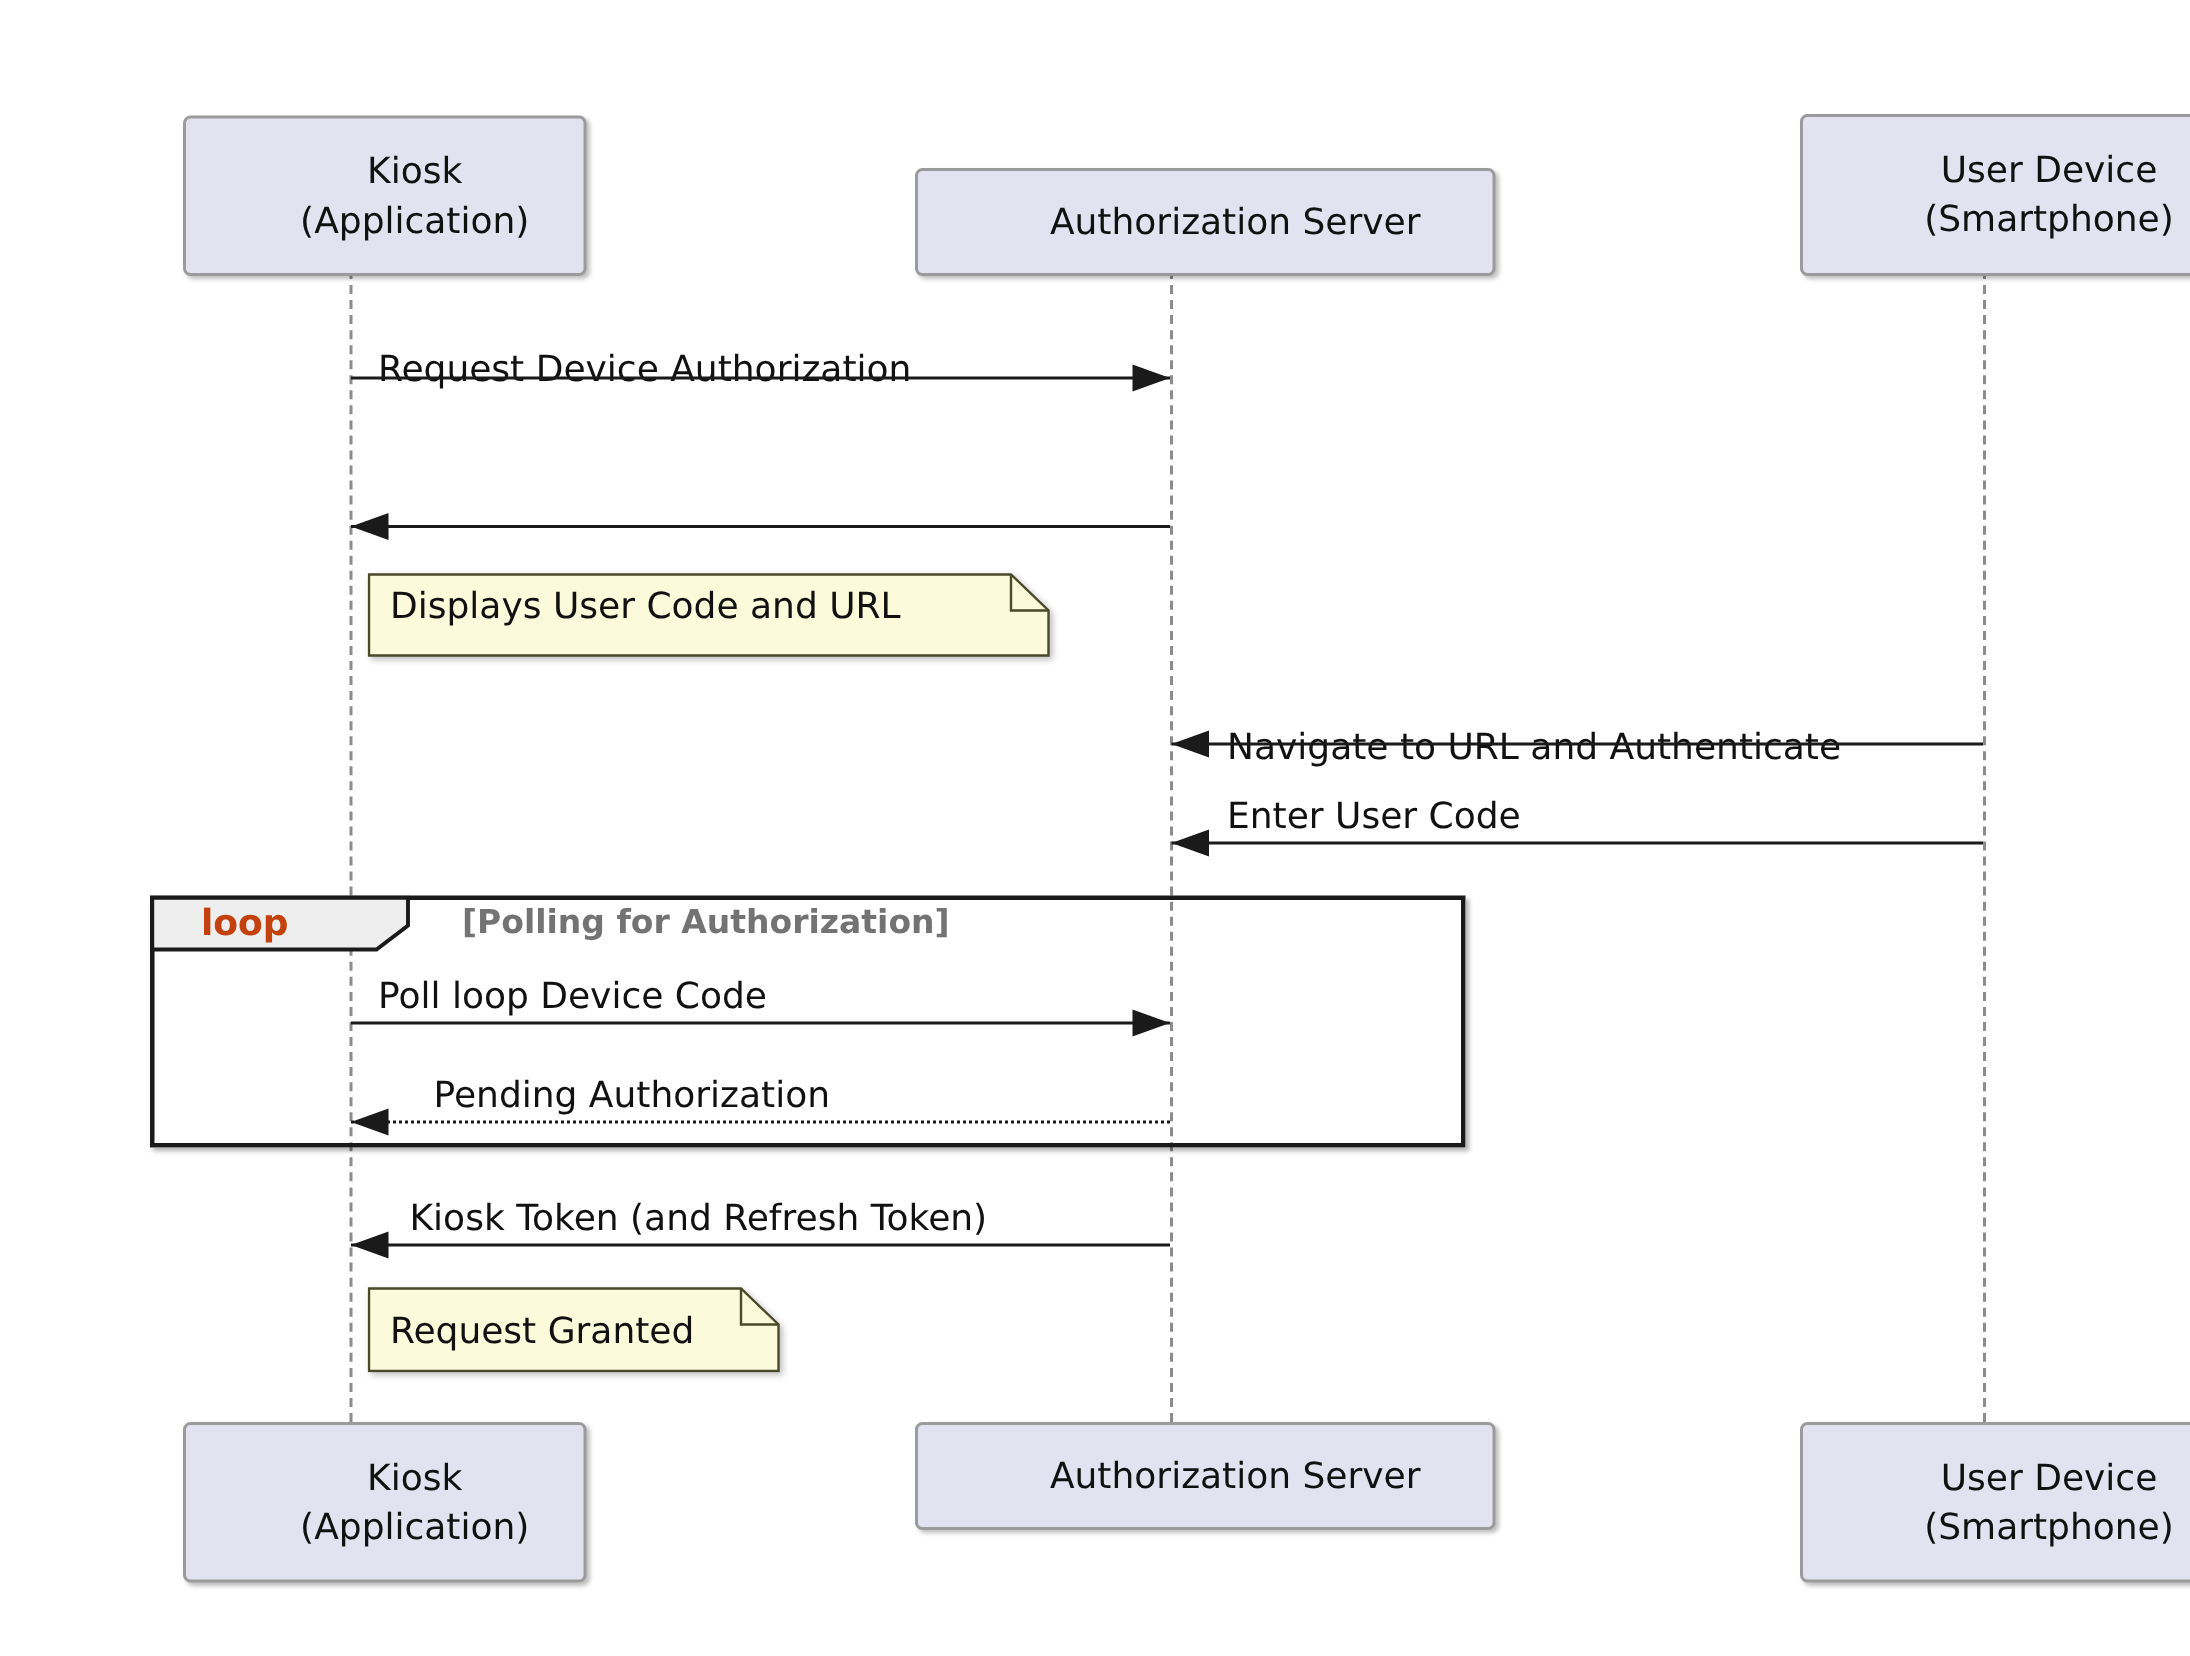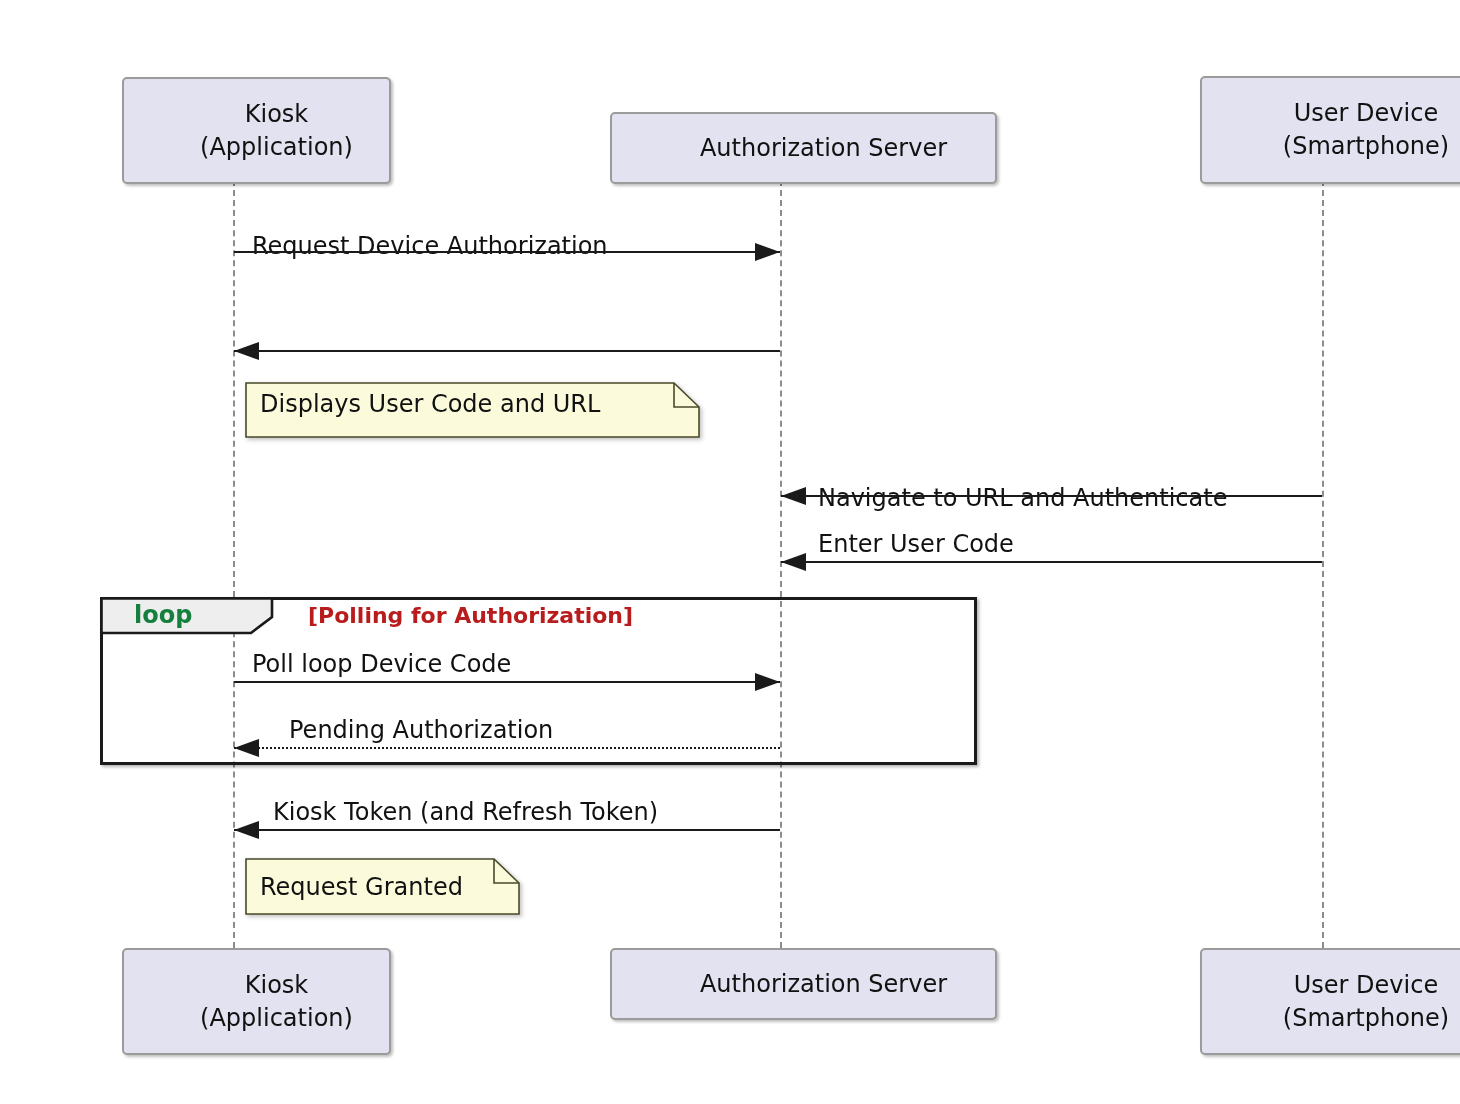--- a/index.html
+++ b/index.html
@@ -56,25 +56,25 @@
   
   .fragment{
     position:absolute;left:100px;top:597px;width:877px;height:168px;
     border:3px solid var(--line,#1a1a1a);
     box-sizing:border-box;
     box-shadow:2px 2px 3px rgba(0,0,0,0.3);
   }
   .fragment-tab{position:absolute;left:100px;top:597px;width:174px;height:38px;}
   .fragment-keyword{
     position:absolute;left:134px;top:601px;
-    font-size:24px;font-weight:bold;color:#15803d;
+    font-size:24px;font-weight:bold;color:#c2410c;
   }
   .fragment-condition{
     position:absolute;left:308px;top:603px;
-    font-size:22px;font-weight:bold;color:#b91c1c;
+    font-size:22px;font-weight:bold;color:#737373;
   }
 </style>
 </head>
 <body>
 
 <div id="stage">
 
   <div class="lifeline" style="left:233px;"></div>
   <div class="lifeline" style="left:780px;"></div>
   <div class="lifeline" style="left:1322px;"></div>

